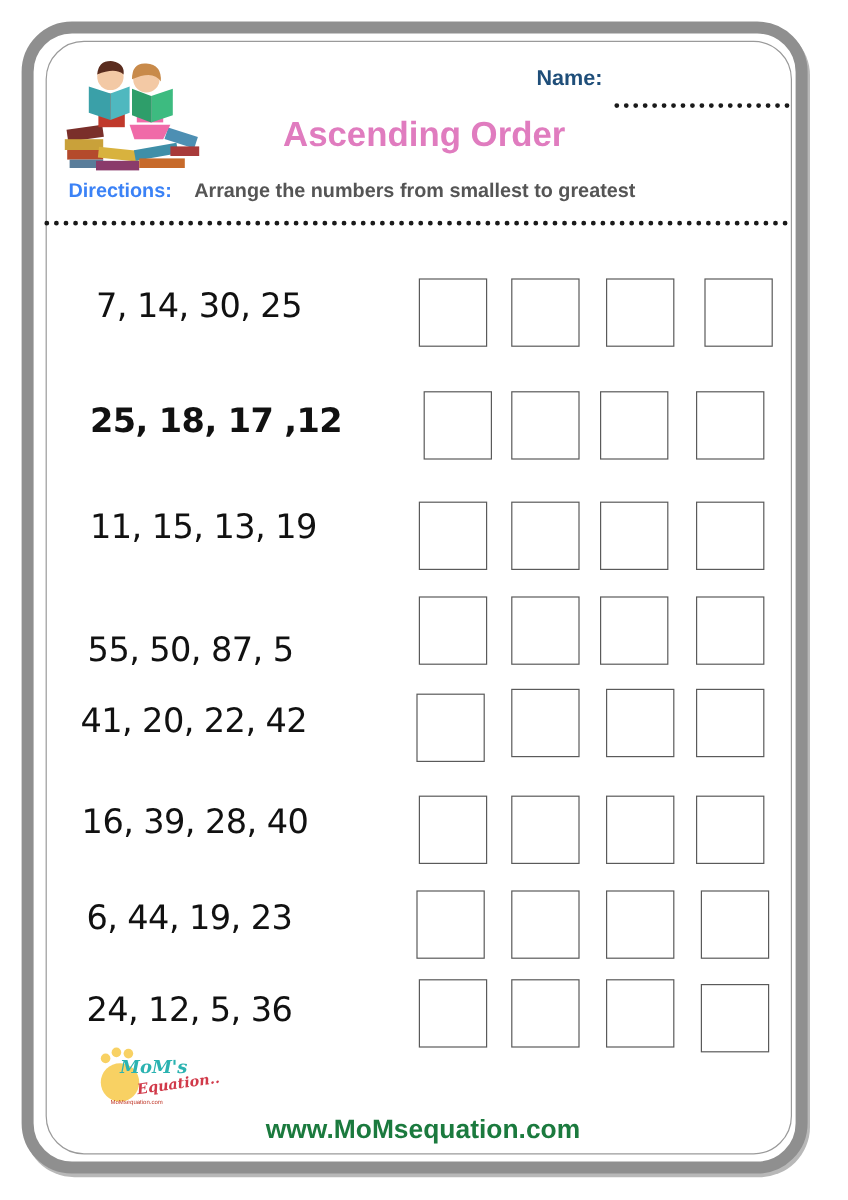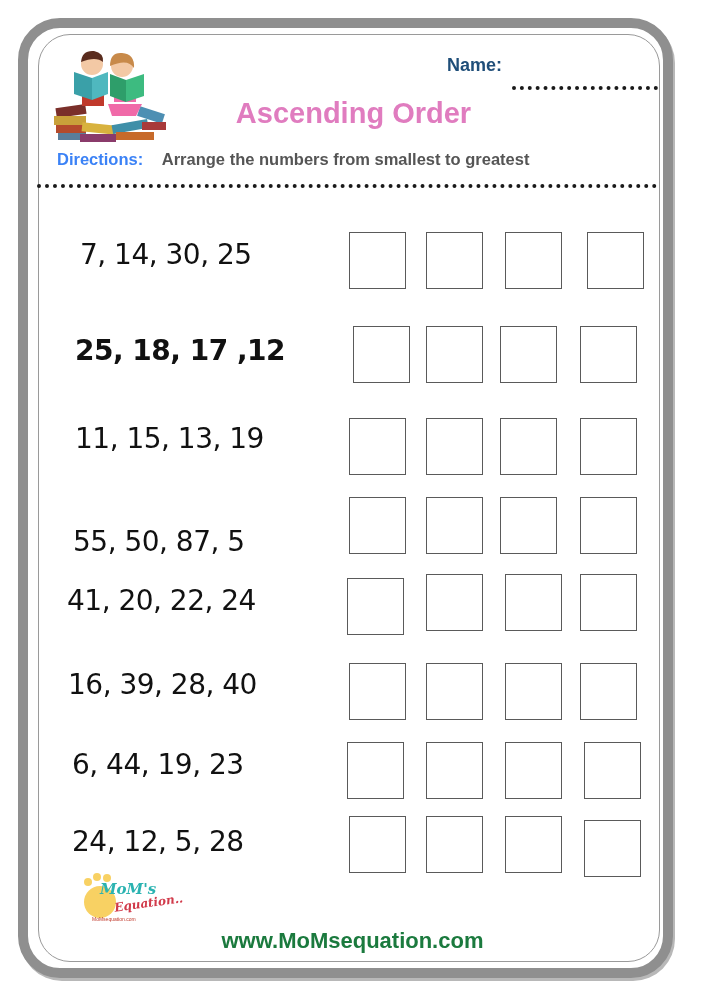--- a/index.html
+++ b/index.html
@@ -116,39 +116,39 @@
 <div class="box" style="left:426px;top:418px;"></div>
 <div class="box" style="left:500px;top:418px;"></div>
 <div class="box" style="left:580px;top:418px;"></div>
 
 <div class="row-text" style="left:73px;top:504px;margin-top:21px;">55, 50, 87, 5</div>
 <div class="box" style="left:349px;top:497px;"></div>
 <div class="box" style="left:426px;top:497px;"></div>
 <div class="box" style="left:500px;top:497px;"></div>
 <div class="box" style="left:580px;top:497px;"></div>
 
-<div class="row-text" style="left:67px;top:584px;">41, 20, 22, 24</div>
+<div class="row-text" style="left:67px;top:584px;">41, 20, 22, 42</div>
 <div class="box" style="left:347px;top:578px;"></div>
 <div class="box" style="left:426px;top:574px;"></div>
 <div class="box" style="left:505px;top:574px;"></div>
 <div class="box" style="left:580px;top:574px;"></div>
 
 <div class="row-text" style="left:68px;top:668px;">16, 39, 28, 40</div>
 <div class="box" style="left:349px;top:663px;"></div>
 <div class="box" style="left:426px;top:663px;"></div>
 <div class="box" style="left:505px;top:663px;"></div>
 <div class="box" style="left:580px;top:663px;"></div>
 
 <div class="row-text" style="left:72px;top:748px;">6, 44, 19, 23</div>
 <div class="box" style="left:347px;top:742px;"></div>
 <div class="box" style="left:426px;top:742px;"></div>
 <div class="box" style="left:505px;top:742px;"></div>
 <div class="box" style="left:584px;top:742px;"></div>
 
-<div class="row-text" style="left:72px;top:825px;">24, 12, 5, 28</div>
+<div class="row-text" style="left:72px;top:825px;">24, 12, 5, 36</div>
 <div class="box" style="left:349px;top:816px;"></div>
 <div class="box" style="left:426px;top:816px;"></div>
 <div class="box" style="left:505px;top:816px;"></div>
 <div class="box" style="left:584px;top:820px;"></div>
 
 <div class="logo">
   <svg width="120" height="60" viewBox="0 0 120 60" style="position:absolute;left:0;top:0;">
     <circle cx="20" cy="30" r="16" fill="#f7c948" opacity="0.85"></circle>
     <circle cx="8" cy="10" r="4" fill="#f7c948" opacity="0.85"></circle>
     <circle cx="17" cy="5" r="4" fill="#f7c948" opacity="0.85"></circle>

